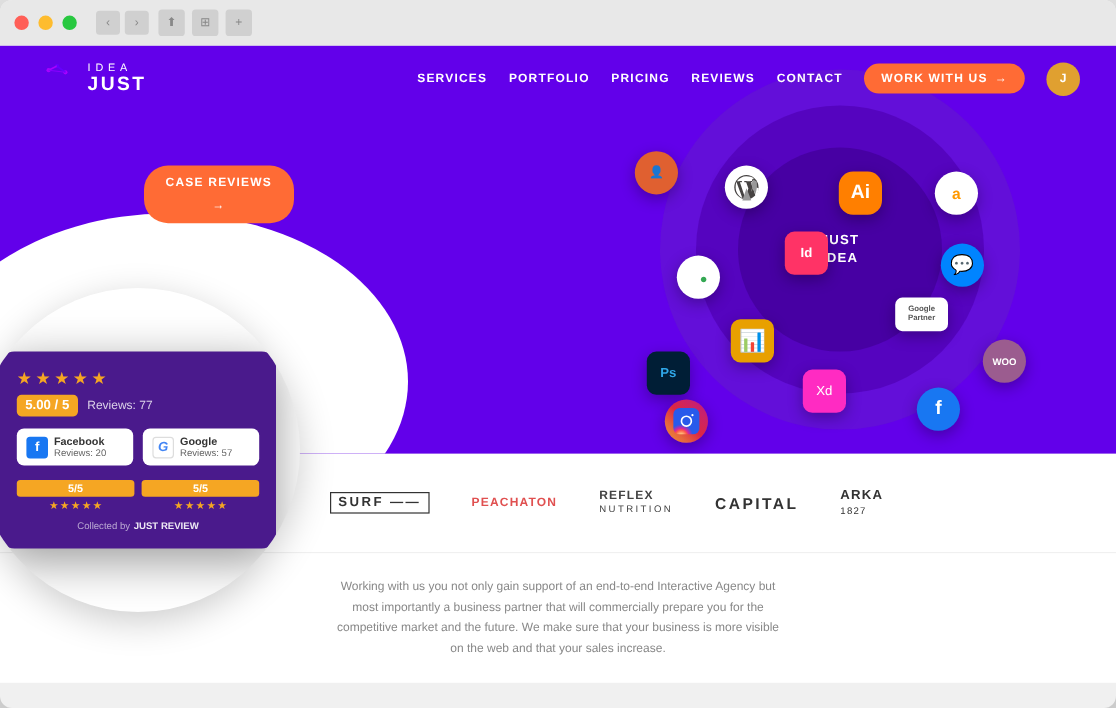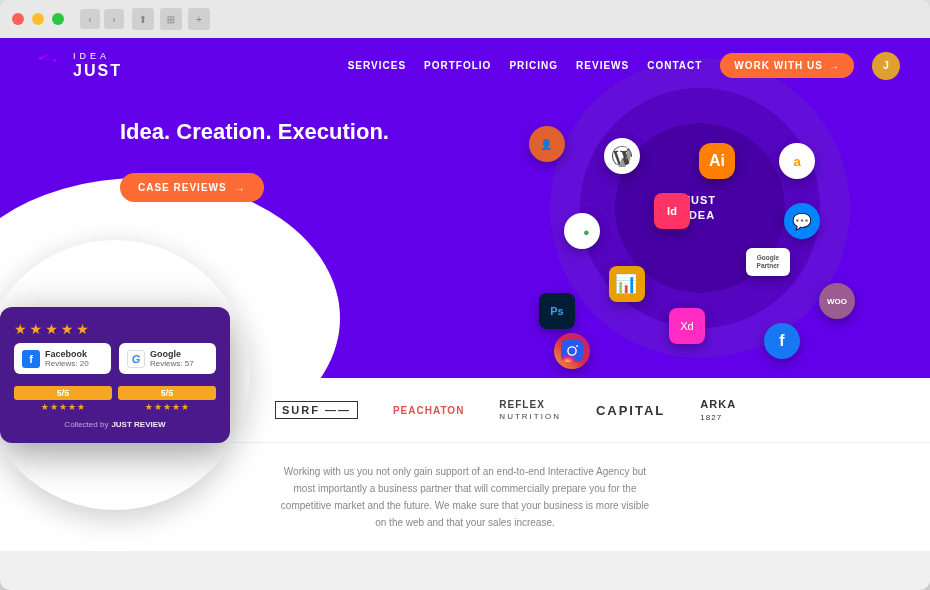--- a/index.html
+++ b/index.html
@@ -235,20 +235,21 @@
       align-items: center;
       gap: 8px;
       background: #ff6b35;
       color: white;
       font-size: 10px;
       font-weight: 700;
       letter-spacing: 1px;
       padding: 9px 18px;
       border-radius: 20px;
       cursor: pointer;
+      flex-direction: column;
     }
 
     
     .tech-icon {
       position: absolute;
       border-radius: 12px;
       width: 36px;
       height: 36px;
       display: flex;
       align-items: center;
@@ -286,21 +287,21 @@
     
     .icon-gp { top: 210px; right: 140px; background: white; border-radius: 6px; font-size: 7px; color: #555; padding: 2px; }
     
     .icon-woo { top: 245px; right: 75px; background: #9b5c8f; border-radius: 50%; color: white; font-size: 9px; }
     
     .icon-avatar { top: 88px; right: 365px; background: #e06030; border-radius: 50%; color: white; font-size: 10px; }
 
     
     .clients-strip {
       background: white;
-      height: 65px;
+      height: 83px;
       display: flex;
       align-items: center;
       padding: 0 40px;
       gap: 26px;
       border-bottom: 1px solid #f0f0f0;
     }
     .clients-label {
       font-size: 11px;
       color: #888;
       font-weight: 500;
@@ -587,21 +588,20 @@
           <a class="nav-link">CONTACT</a>
           <div class="nav-cta">
             <span>WORK WITH US</span>
             <span>→</span>
           </div>
           <div class="nav-avatar">J</div>
         </div>
       </nav>
 
       <div class="hero-text">
-        <div class="hero-title">Idea. Creation. Execution.</div>
         <div class="hero-btn">
           <span>CASE REVIEWS</span>
           <span>→</span>
         </div>
       </div>
 
     </div>
 
     <div class="clients-strip">
       <span class="clients-label">Our Clients</span>
@@ -620,20 +620,24 @@
 
     <div class="magnifier-circle">
 
       <div class="review-popup" style="position:relative;bottom:auto;left:auto;margin:10px;">
         <div class="review-stars-top">
           <span class="star">★</span>
           <span class="star">★</span>
           <span class="star">★</span>
           <span class="star">★</span>
           <span class="star">★</span>
+        </div>
+        <div class="review-score-row">
+          <span class="score-badge">5.00 / 5</span>
+          <span class="reviews-count">Reviews: 77</span>
         </div>
         <div class="review-platforms">
           <div class="platform-card">
             <div class="platform-icon platform-icon-fb">f</div>
             <div>
               <div class="platform-name">Facebook</div>
               <div class="platform-reviews">Reviews: 20</div>
             </div>
           </div>
           <div class="platform-card">

